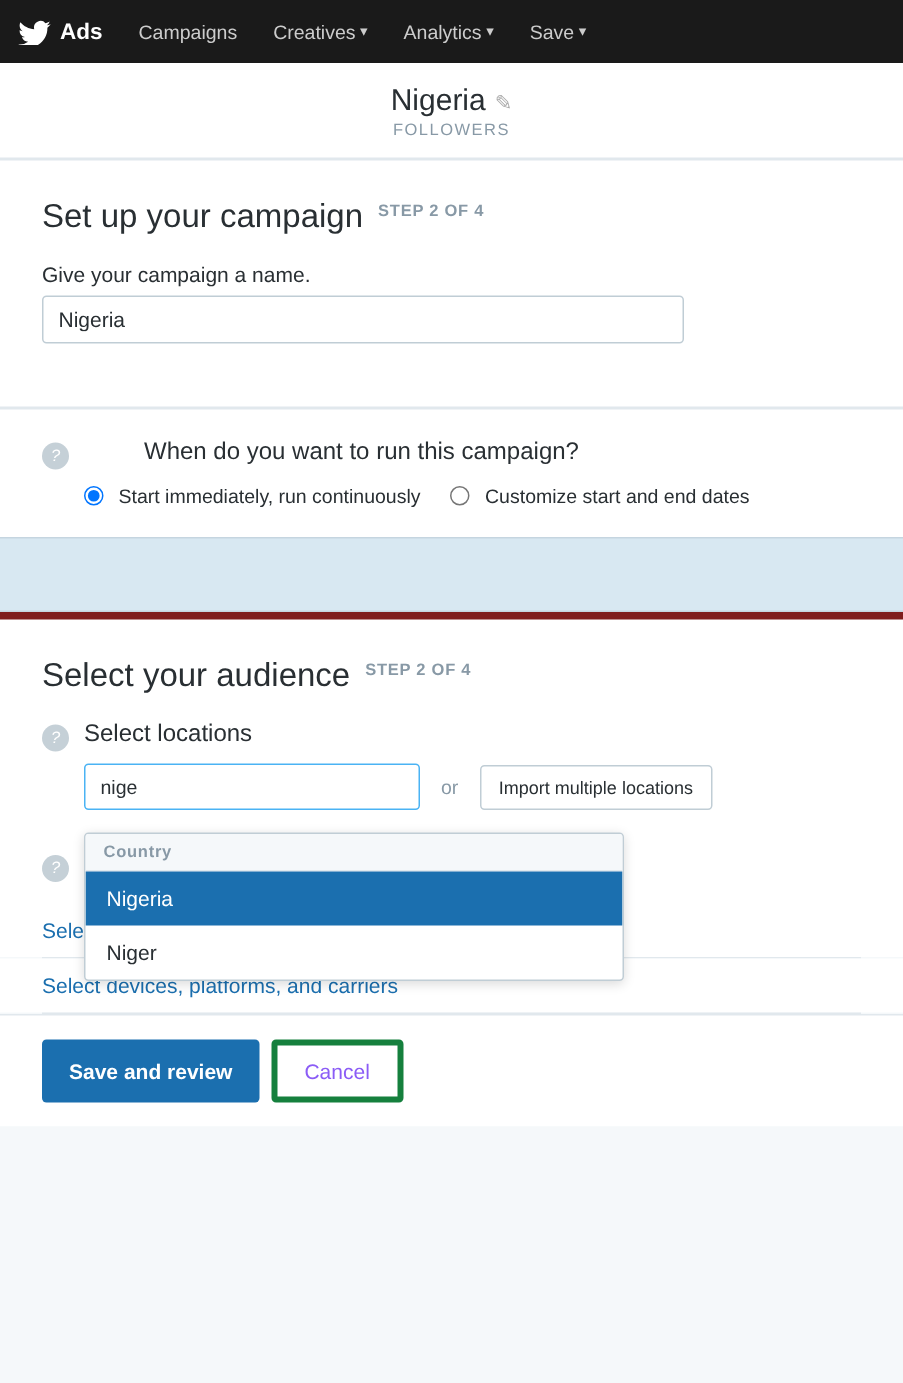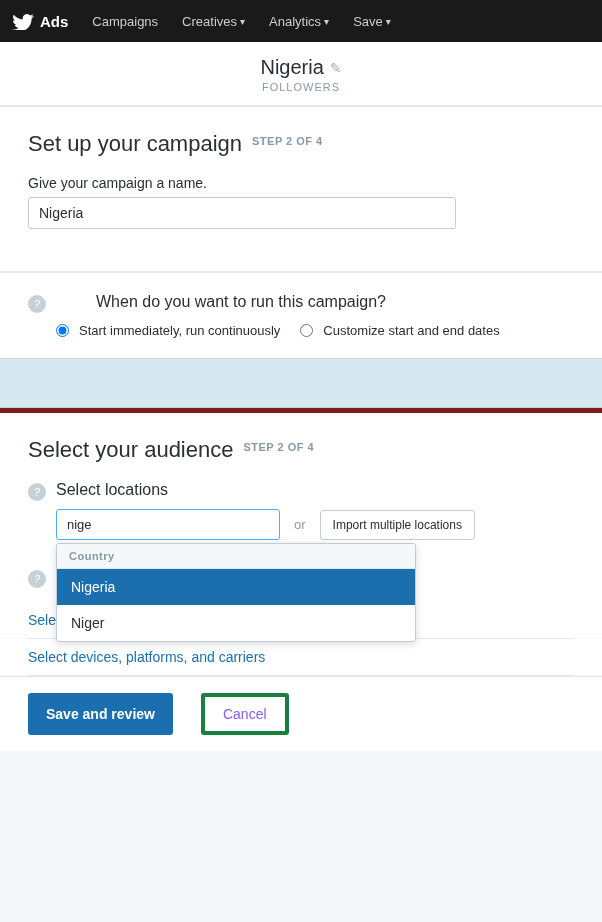--- a/index.html
+++ b/index.html
@@ -206,21 +206,21 @@
       cursor: pointer;
       white-space: nowrap;
     }
 
     
     .dropdown-container {
       position: relative;
     }
     .dropdown-menu {
       position: absolute;
-      top: 34px;
+      top: 46px;
       left: 0;
       width: 360px;
       background: #fff;
       border: 1px solid #c0cdd5;
       border-radius: 3px;
       box-shadow: 0 2px 8px rgba(0,0,0,0.15);
       z-index: 100;
       overflow: hidden;
     }
     .dropdown-header {
@@ -252,21 +252,21 @@
       display: block;
       padding: 10px 28px;
       background: #fff;
     }
 
     
     .actions-bar {
       background: #fff;
       padding: 16px 28px;
       display: flex;
-      gap: 28px;
+      gap: 8px;
       border-top: 1px solid #e1e8ed;
       margin-top: 0;
     }
     .btn-primary {
       background: #1b6faf;
       color: #fff;
       border: none;
       border-radius: 3px;
       padding: 9px 18px;
       font-size: 14px;

